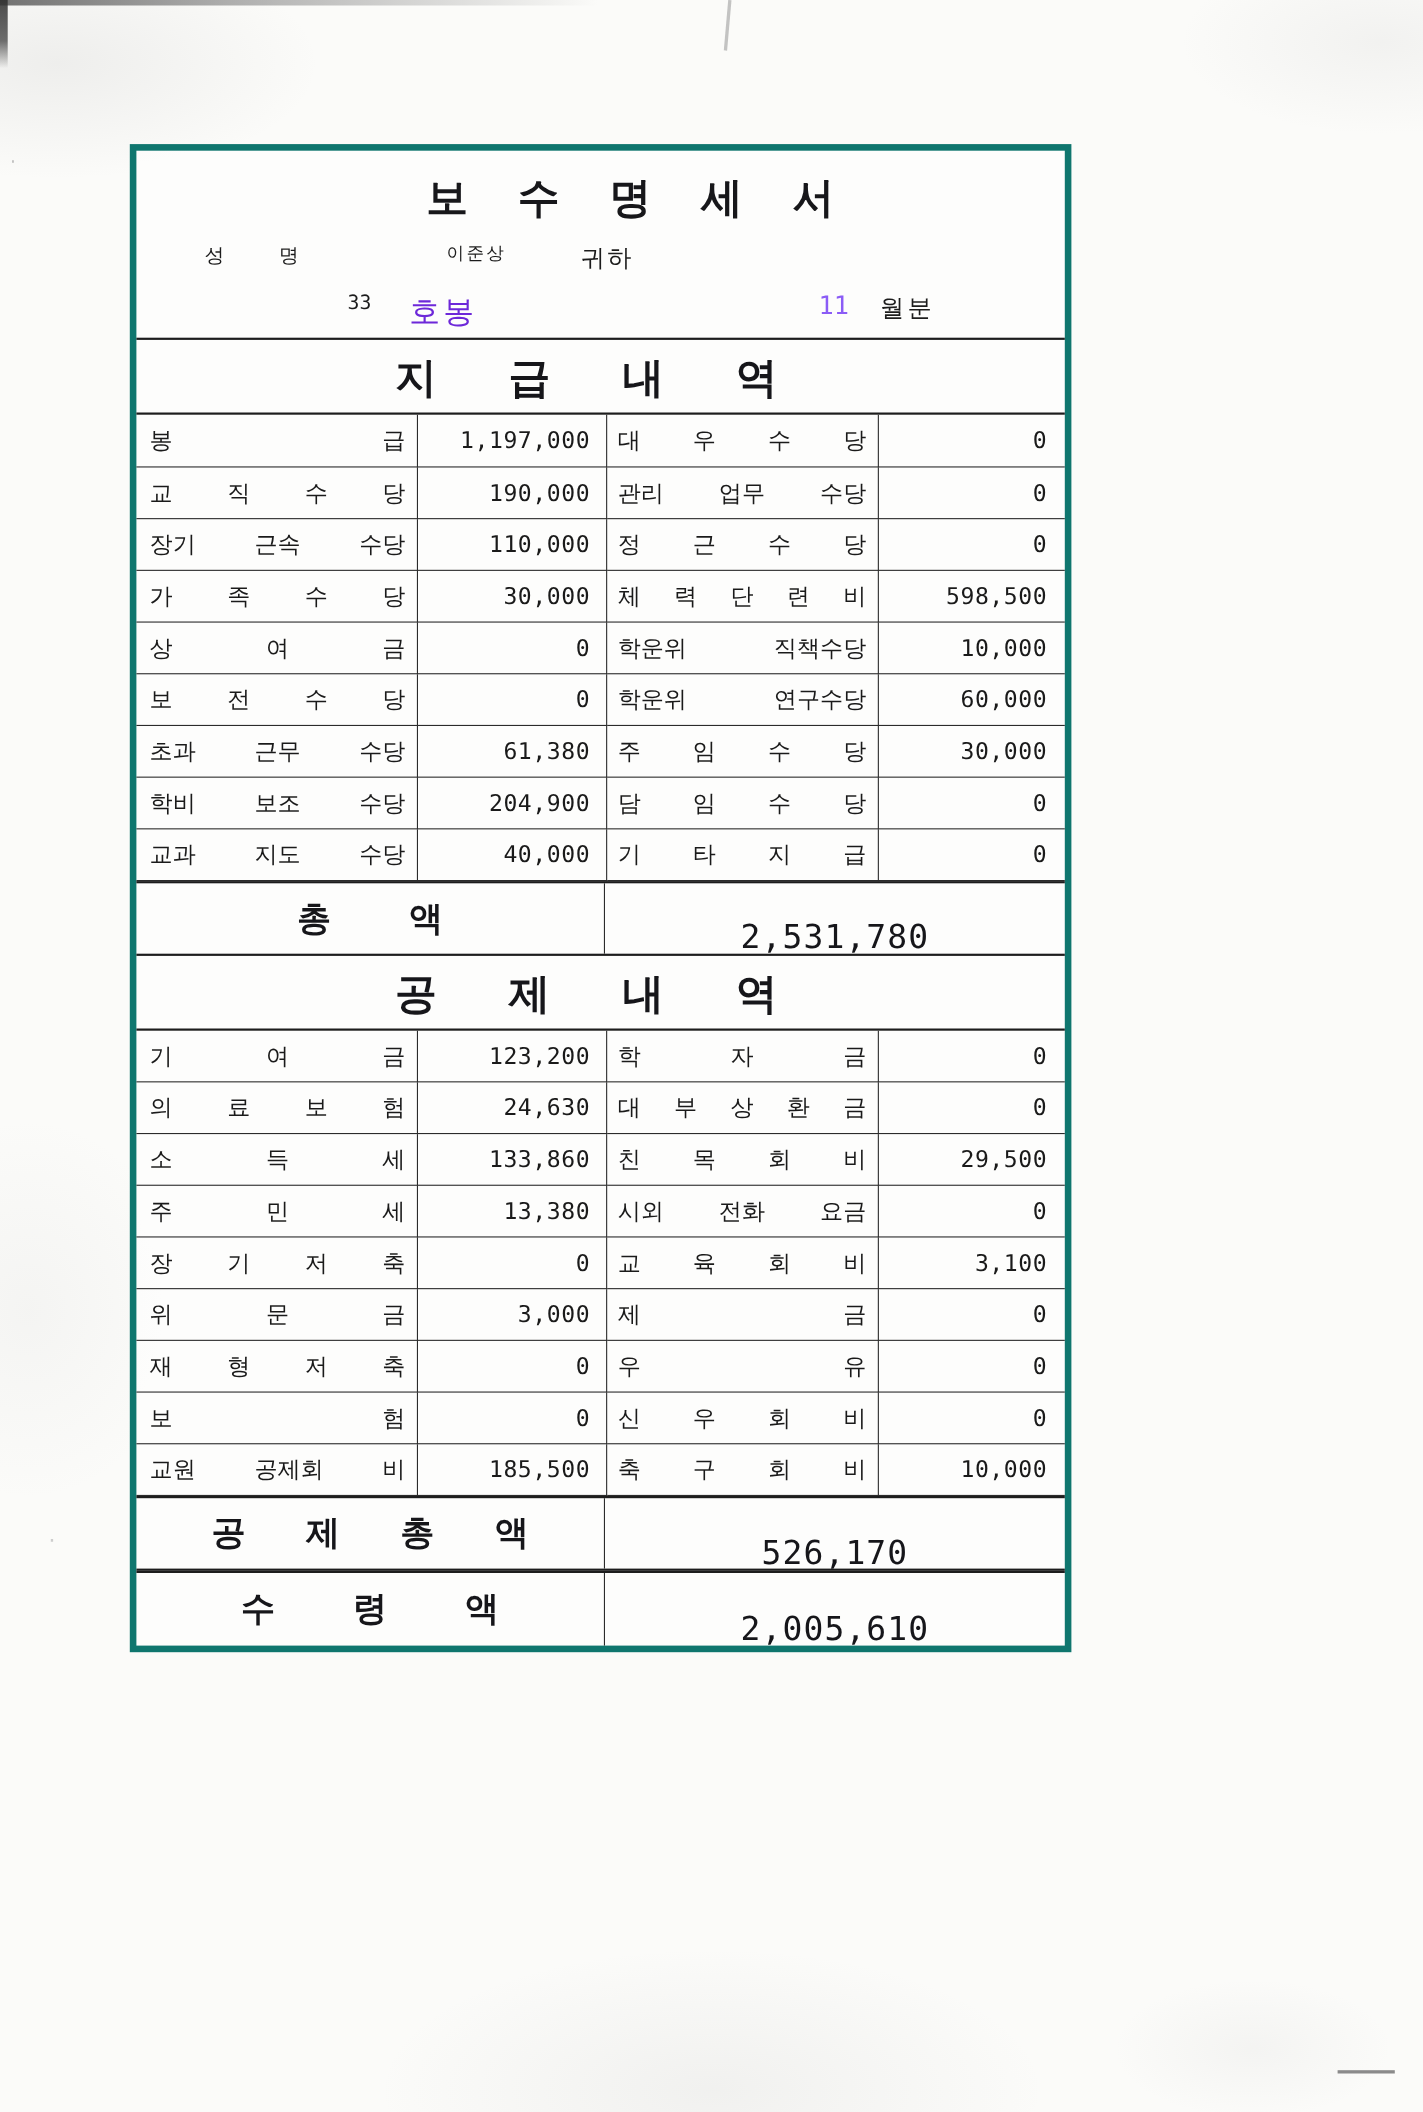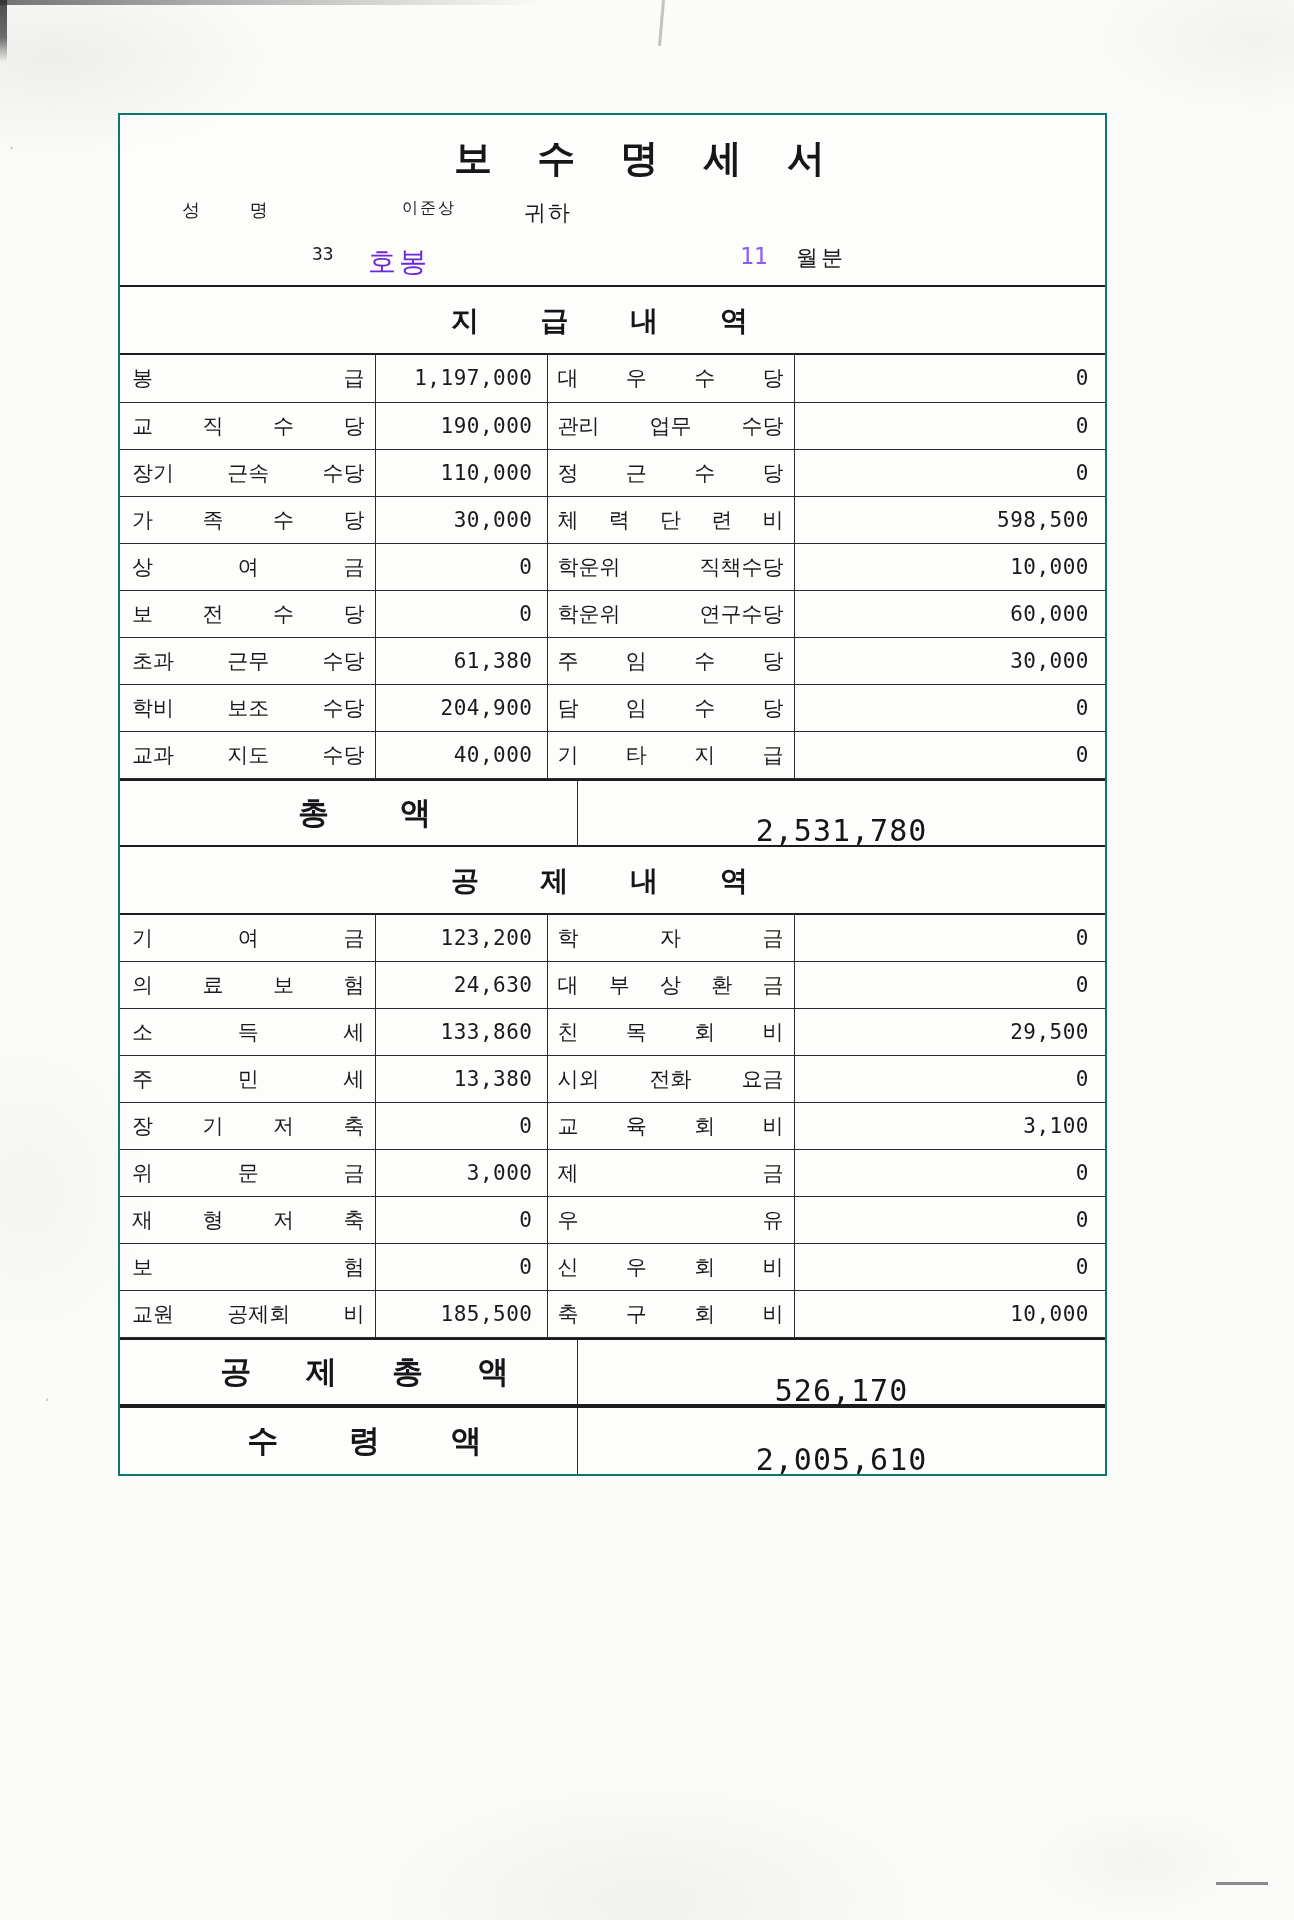--- a/index.html
+++ b/index.html
@@ -74,23 +74,23 @@
     left: 1216px; top: 1882px;
     width: 52px; height: 3px;
     background: #6f6f6f;
     opacity: .8;
   }
 
   
   .form {
     position: absolute;
     left: 118px;
-    top: 113px;
-    width: 989px;
-    border: 2px solid #0f766e;
+    top: 131px;
+    width: 856px;
+    border: 6px solid #0f766e;
     background: rgba(255,255,255,0.55);
     box-sizing: border-box;
   }
 
   .band {
     border-bottom: 2px solid #1d1d1d;
     box-sizing: border-box;
   }
 
   
@@ -170,21 +170,21 @@
     font-size: 22px;
     letter-spacing: 3px;
     color: #1c1c1c;
   }
 
   
   .section-head {
     height: 68px;
     line-height: 68px;
     text-align: center;
-    font-size: 28px;
+    font-size: 38px;
     letter-spacing: 26px;
     color: #16161a;
     font-weight: 700;
     font-family: "DejaVu Serif", "Liberation Serif", serif;
   }
 
   
   table.grid {
     width: 100%;
     border-collapse: collapse;
@@ -251,21 +251,20 @@
     display: flex;
     align-items: center;
     justify-content: center;
     font-size: 31px;
     letter-spacing: 30px;
     padding-left: 30px;
     font-weight: 700;
     color: #16161a;
     font-family: "DejaVu Serif", "Liberation Serif", serif;
     box-sizing: border-box;
-    margin-left: 32px;
   }
   .total-label.wide {
     letter-spacing: 22px;
     padding-left: 22px;
   }
   .total-value {
     flex: 1;
     height: 100%;
     display: flex;
     align-items: center;

